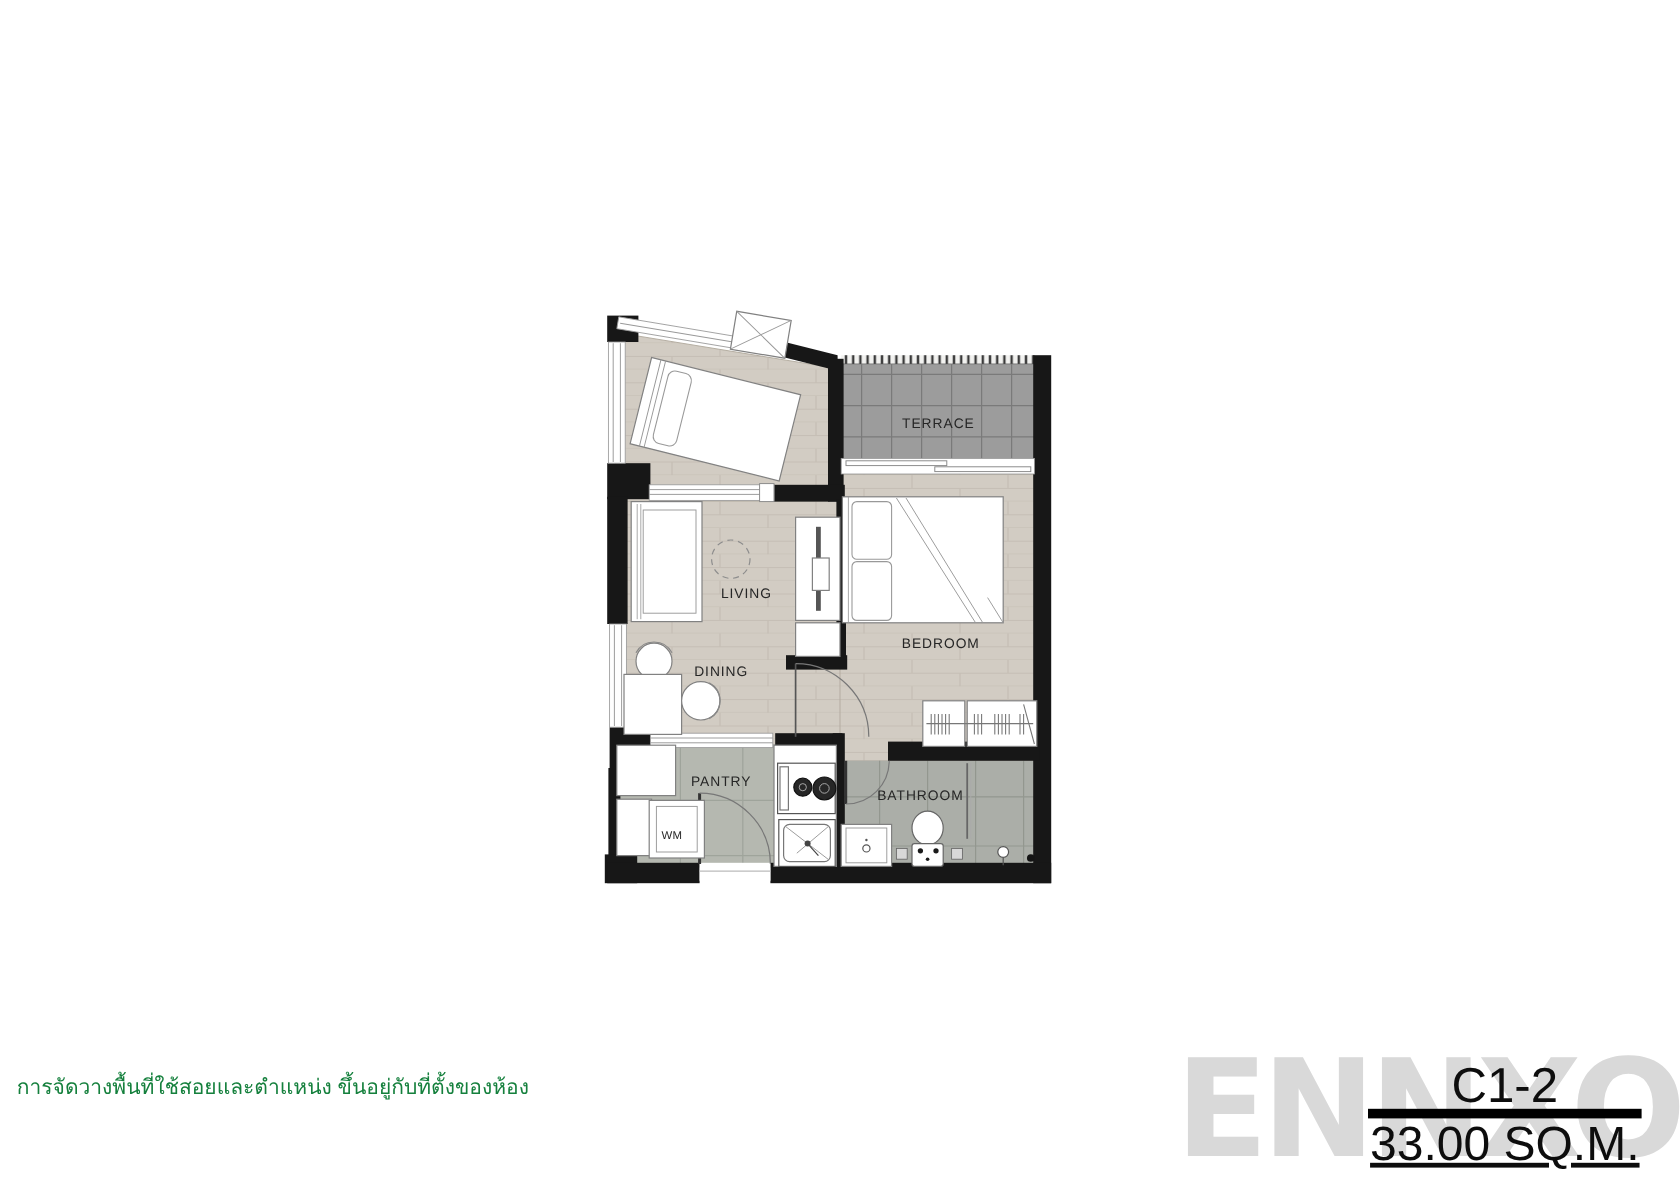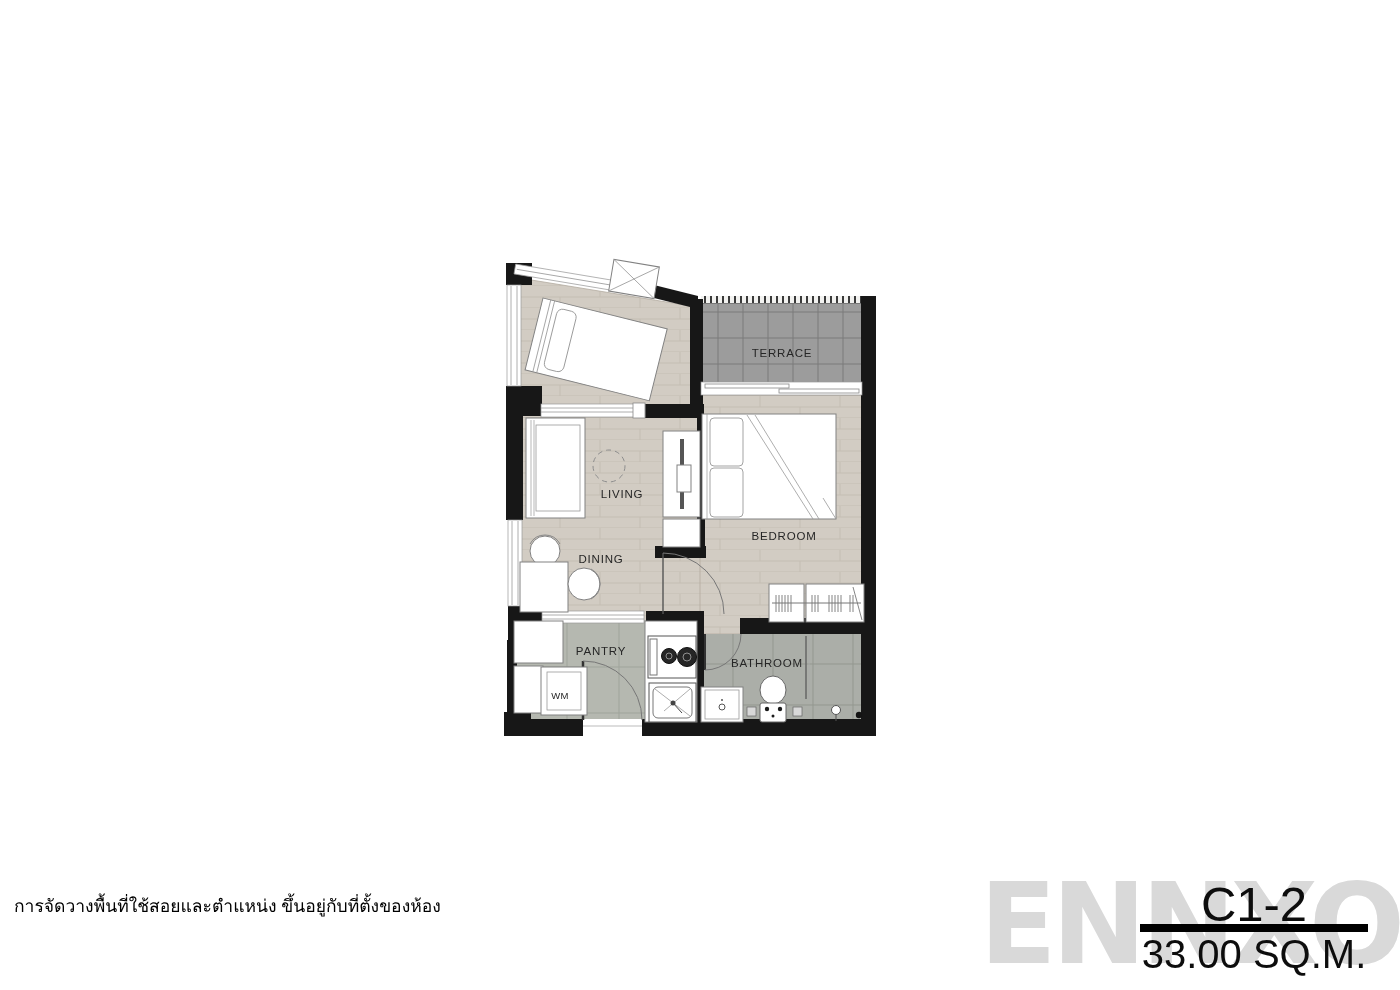--- a/index.html
+++ b/index.html
@@ -9,35 +9,35 @@
   }
   #plan-svg{position:absolute;left:0;top:0;}
   .rlabel{
     font-family:"Liberation Sans",sans-serif;
     font-size:11.5px;letter-spacing:0.8px;fill:#262626;
     text-anchor:middle;
   }
   .rlabel.small{font-size:9.5px;letter-spacing:0.3px;}
   .disclaimer{
     position:absolute;left:14px;top:892px;z-index:3;
-    font-size:17.5px;line-height:28px;color:#000000;
+    font-size:17.5px;line-height:28px;color:#15803d;
   }
   .watermark{
     position:absolute;right:0px;top:868px;width:480px;z-index:1;
     font-family:"DejaVu Sans",sans-serif;font-weight:700;
     font-size:113px;line-height:1.0;letter-spacing:-5px;
     color:#d9d9d9;text-align:right;user-select:none;
   }
   .unit-block{
     position:absolute;left:1140px;top:884px;width:228px;z-index:2;
     text-align:center;color:#0d0d0d;
   }
-  .unit-code{font-size:49px;line-height:40px;}
+  .unit-code{font-size:41px;line-height:40px;}
   .unit-bar{height:8px;background:#000;width:100%;margin-top:0px;}
-  .unit-area{font-size:40px;line-height:42px;margin-top:1px;white-space:nowrap;}
+  .unit-area{font-size:40px;line-height:42px;margin-top:1px;white-space:nowrap;text-decoration:underline;}
 </style>
 </head>
 <body>
 
 <svg id="plan-svg" width="1400" height="990" viewBox="0 0 1400 990" xmlns="http://www.w3.org/2000/svg">
   <defs>
     <pattern id="wood" width="80" height="22" patternUnits="userSpaceOnUse">
       <rect width="80" height="22" fill="#d2ccc3"></rect>
       <path d="M0 11H80 M0 22H80 M40 0V11 M0 11V22 M80 11V22" stroke="#c5beb4" stroke-width="1" fill="none"></path>
     </pattern>

